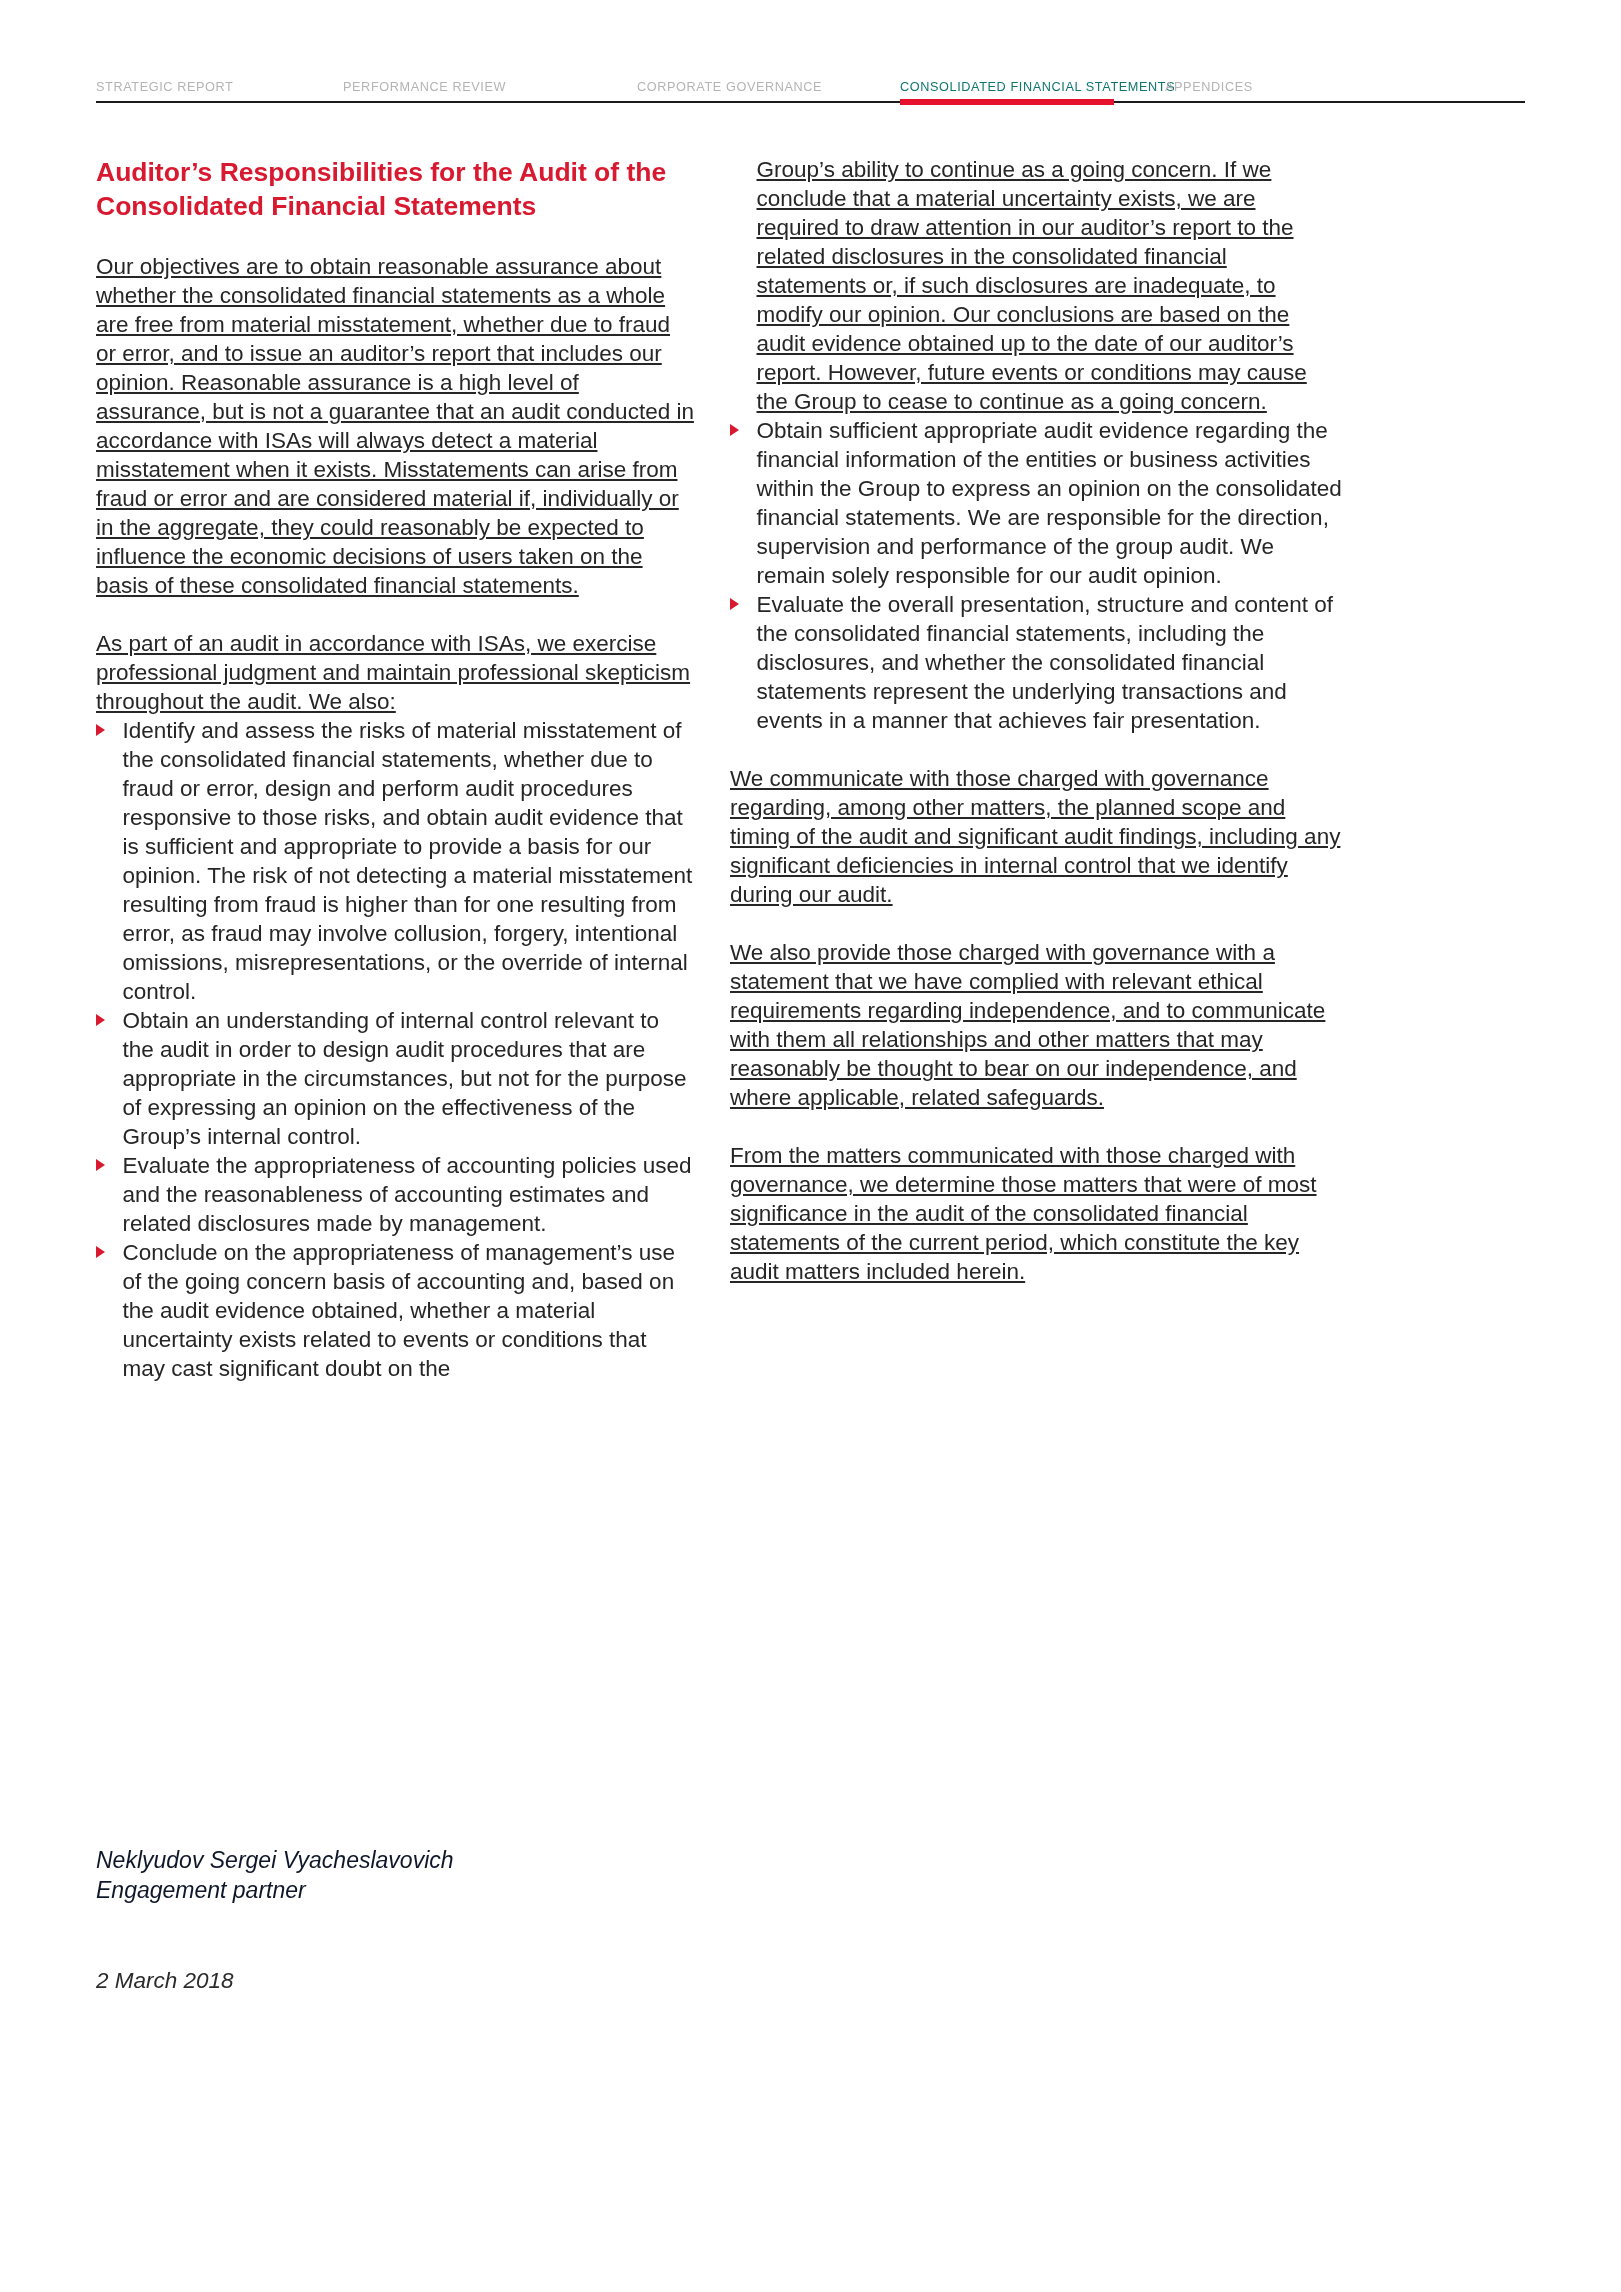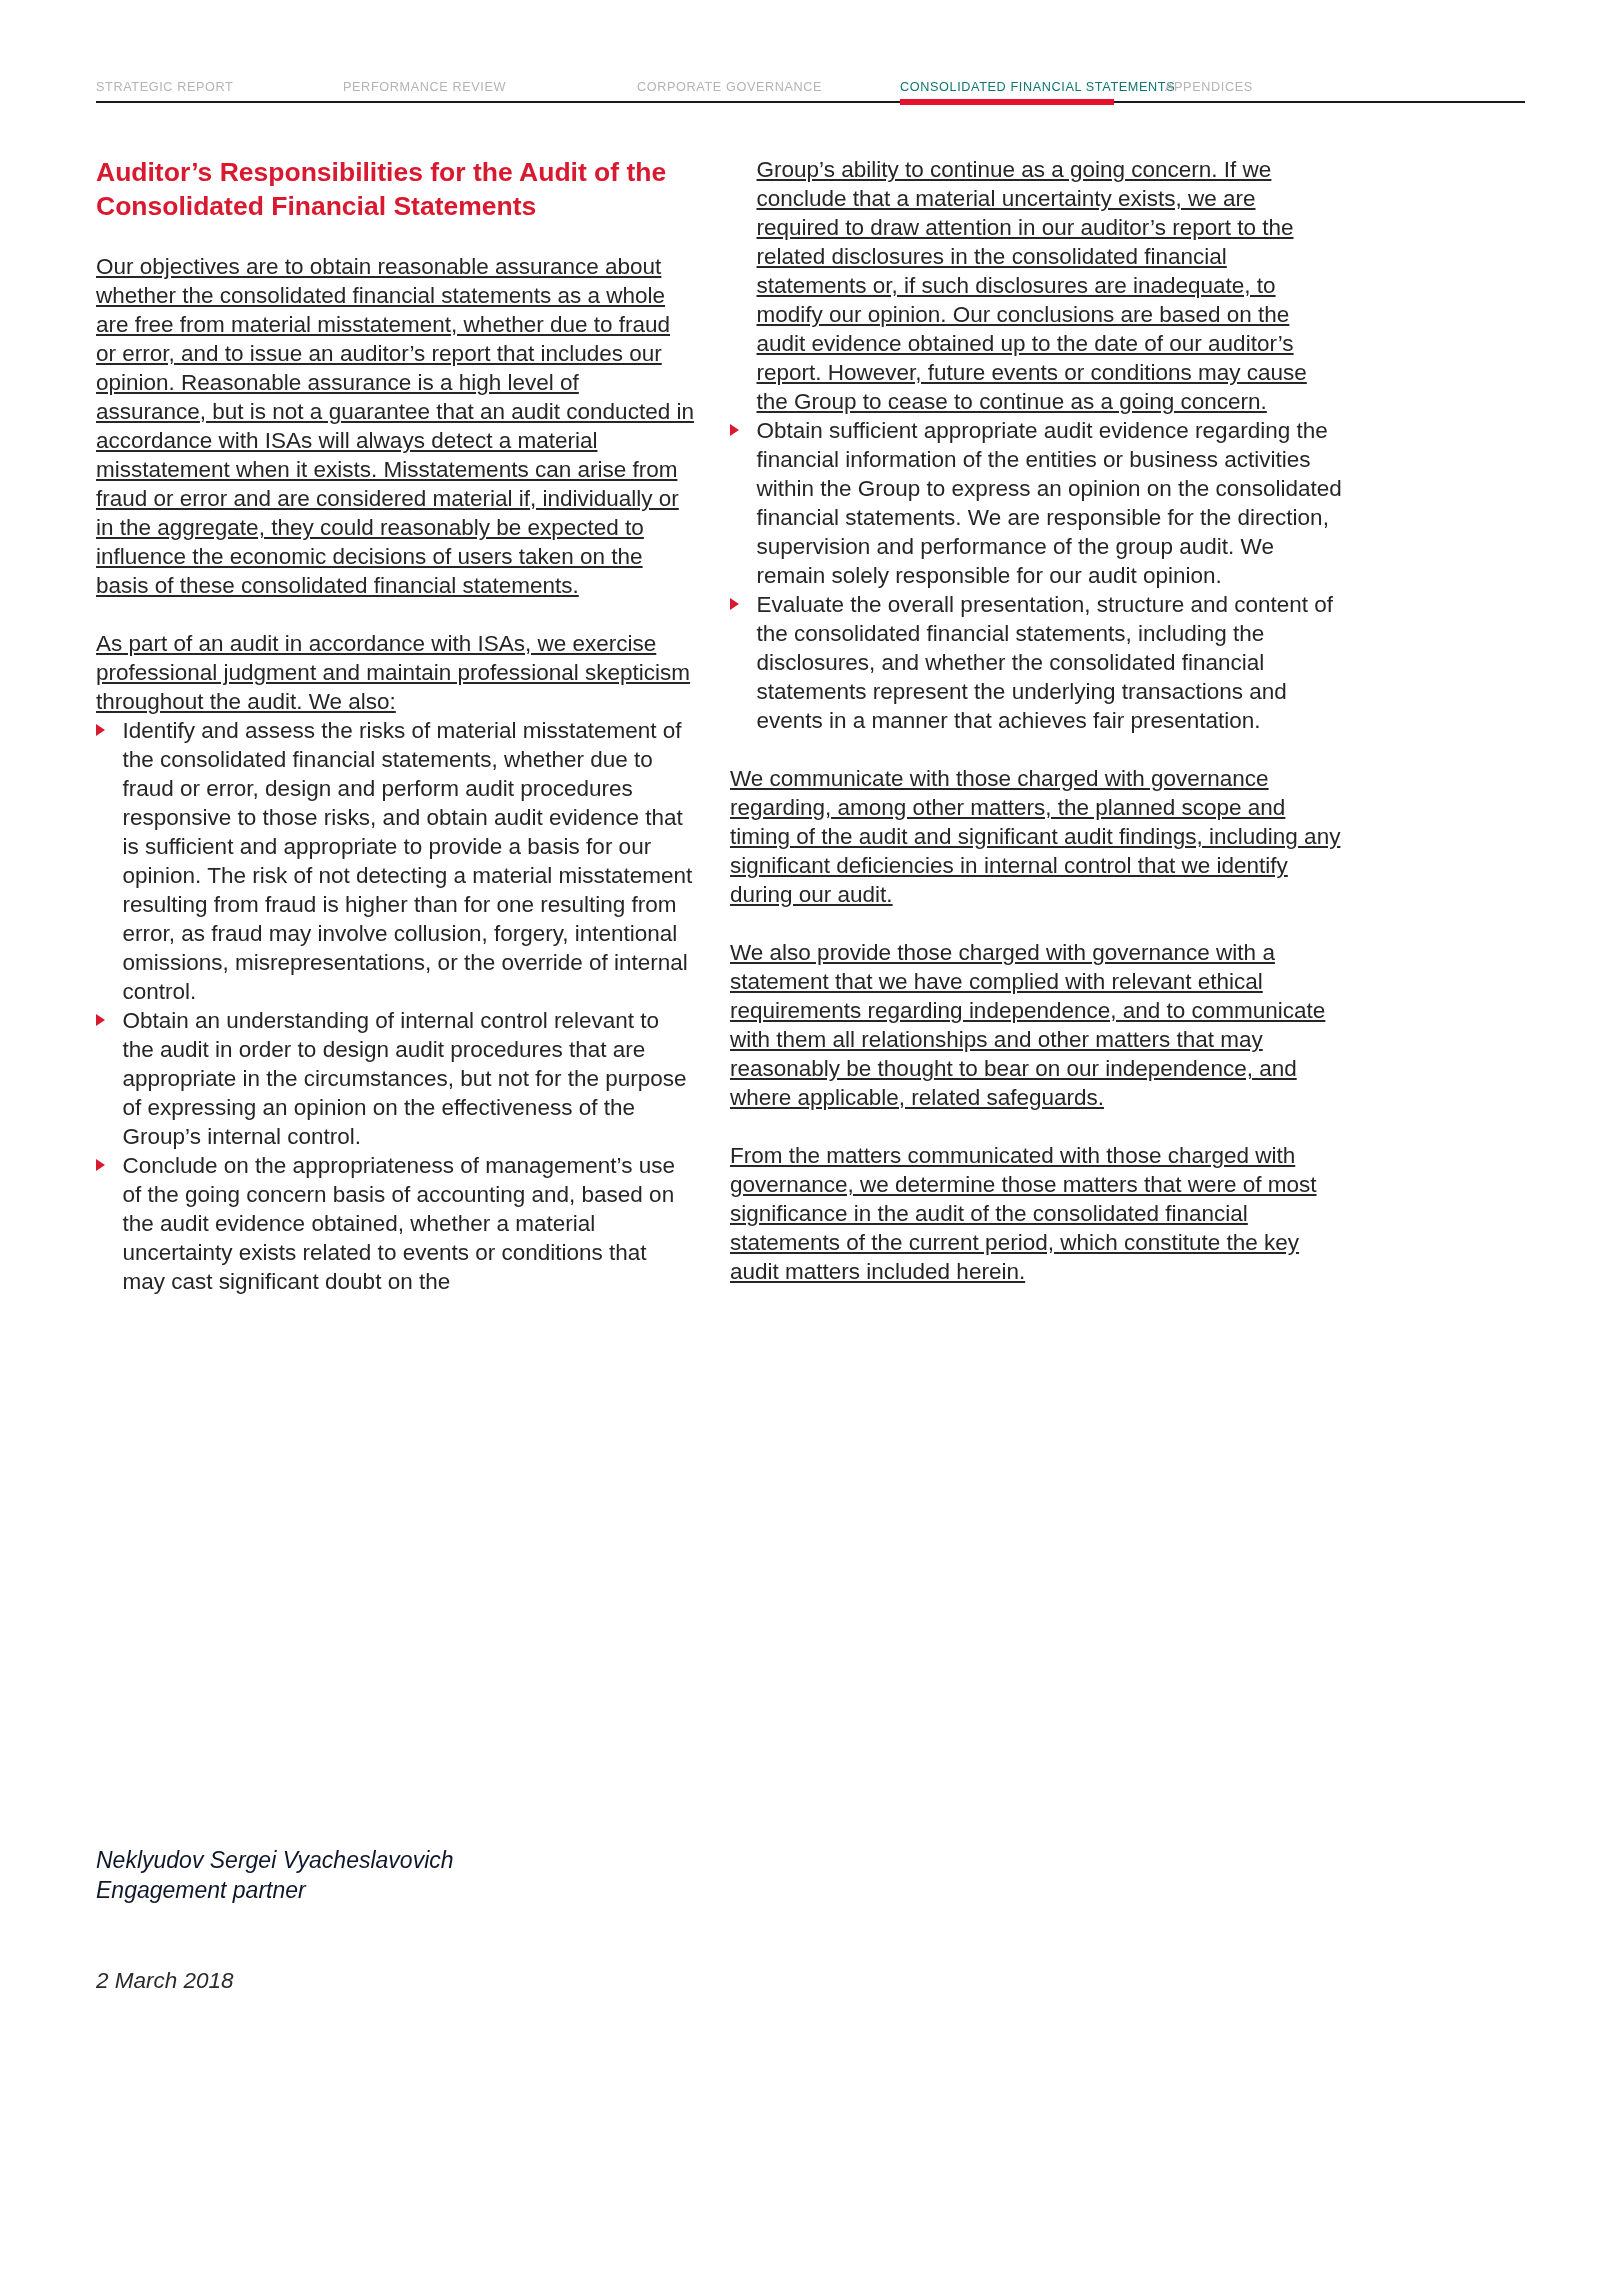--- a/index.html
+++ b/index.html
@@ -108,20 +108,26 @@
         <li class="bullet">
           <span class="marker-cell">
               <i class="tri"></i>
             </span>
           <span class="btext">Obtain an understanding of internal control relevant to the audit in order to design audit procedures that are appropriate in the circumstances, but not for the purpose of expressing an opinion on the effectiveness of the Group’s internal control.</span>
         </li>
         <li class="bullet">
           <span class="marker-cell">
               <i class="tri"></i>
             </span>
+          <span class="btext">Evaluate the appropriateness of accounting policies used and the reasonableness of accounting estimates and related disclosures made by management.</span>
+        </li>
+        <li class="bullet">
+          <span class="marker-cell">
+              <i class="tri"></i>
+            </span>
           <span class="btext">Conclude on the appropriateness of management’s use of the going concern basis of accounting and, based on the audit evidence obtained, whether a material uncertainty exists related to events or conditions that may cast significant doubt on the</span>
         </li>
       </ul>
     </div>
 
     <div class="col col-right">
       <p class="para flush hang">Group’s ability to continue as a going concern. If we conclude that a material uncertainty exists, we are required to draw attention in our auditor’s report to the related disclosures in the consolidated financial statements or, if such disclosures are inadequate, to modify our opinion. Our conclusions are based on the audit evidence obtained up to the date of our auditor’s report. However, future events or conditions may cause the Group to cease to continue as a going concern.</p>
 
       <ul class="bullets">
         <li class="bullet">

